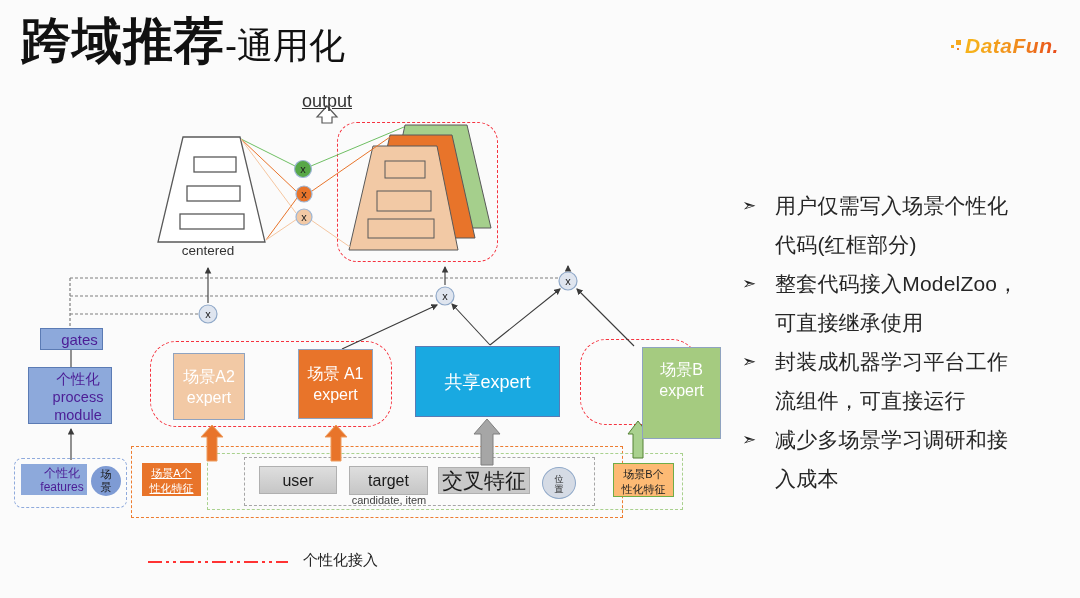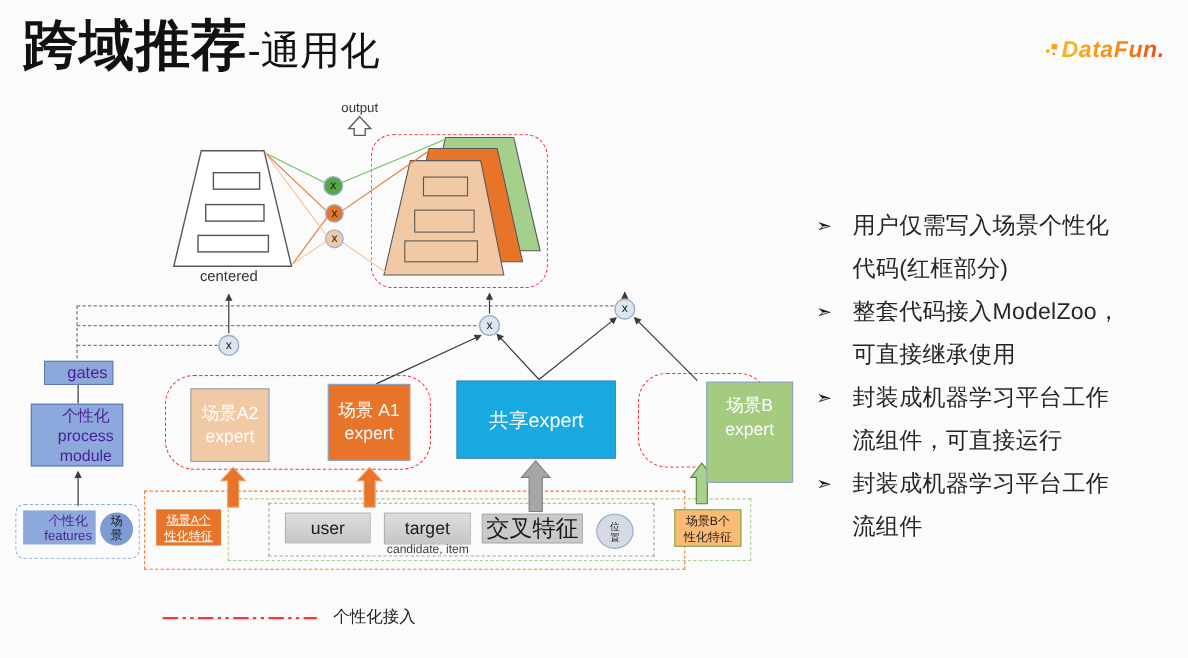--- a/index.html
+++ b/index.html
@@ -144,21 +144,21 @@
   <g>
     <polygon points="212,425 223,437 217,437 217,461 207,461 207,437 201,437" fill="#e8742a" stroke="#ed9c5e" stroke-width="1"></polygon>
     <polygon points="336,425 347,437 341,437 341,461 331,461 331,437 325,437" fill="#e8742a" stroke="#ed9c5e" stroke-width="1"></polygon>
     <polygon points="487,419 500,434 493,434 493,465 481,465 481,434 474,434" fill="#a6a6a6" stroke="#7f7f7f" stroke-width="1"></polygon>
     <polygon points="638,421 648,434 643,434 643,458 633,458 633,434 628,434" fill="#a9d18e" stroke="#548235" stroke-width="1"></polygon>
   </g>
 
   <line x1="148" y1="562" x2="288" y2="562" stroke="#ff3333" stroke-width="2" stroke-dasharray="14 4 3 4 3 4"></line>
 </svg>
 
-<div class="lbl" style="left:297px;top:91px;width:60px;font-size:12px;">output</div>
+<div class="lbl" style="left:297px;top:91px;width:60px;font-size:18px;text-decoration:underline;">output</div>
 <div class="lbl" style="left:173px;top:243px;width:70px;font-size:13.5px;">centered</div>
 
 <div class="xmark" style="left:295px;top:161px;">x</div>
 <div class="xmark" style="left:296px;top:186px;">x</div>
 <div class="xmark" style="left:296px;top:209px;">x</div>
 <div class="xmark" style="left:200px;top:306px;">x</div>
 <div class="xmark" style="left:437px;top:288px;">x</div>
 <div class="xmark" style="left:560px;top:273px;">x</div>
 
 <div class="node blue-node" style="left:40px;top:328px;width:63px;height:22px;font-size:15px;line-height:21px;">gates</div>
@@ -218,15 +218,15 @@
   <li>
     <span class="marker">➣</span>
     <span>整套代码接入ModelZoo，可直接继承使用</span>
   </li>
   <li>
     <span class="marker">➣</span>
     <span>封装成机器学习平台工作流组件，可直接运行</span>
   </li>
   <li>
     <span class="marker">➣</span>
-    <span>封装成机器学习平台工作流组件</span>
+    <span>减少多场景学习调研和接入成本</span>
   </li>
 </ul>
 
 </body></html>

